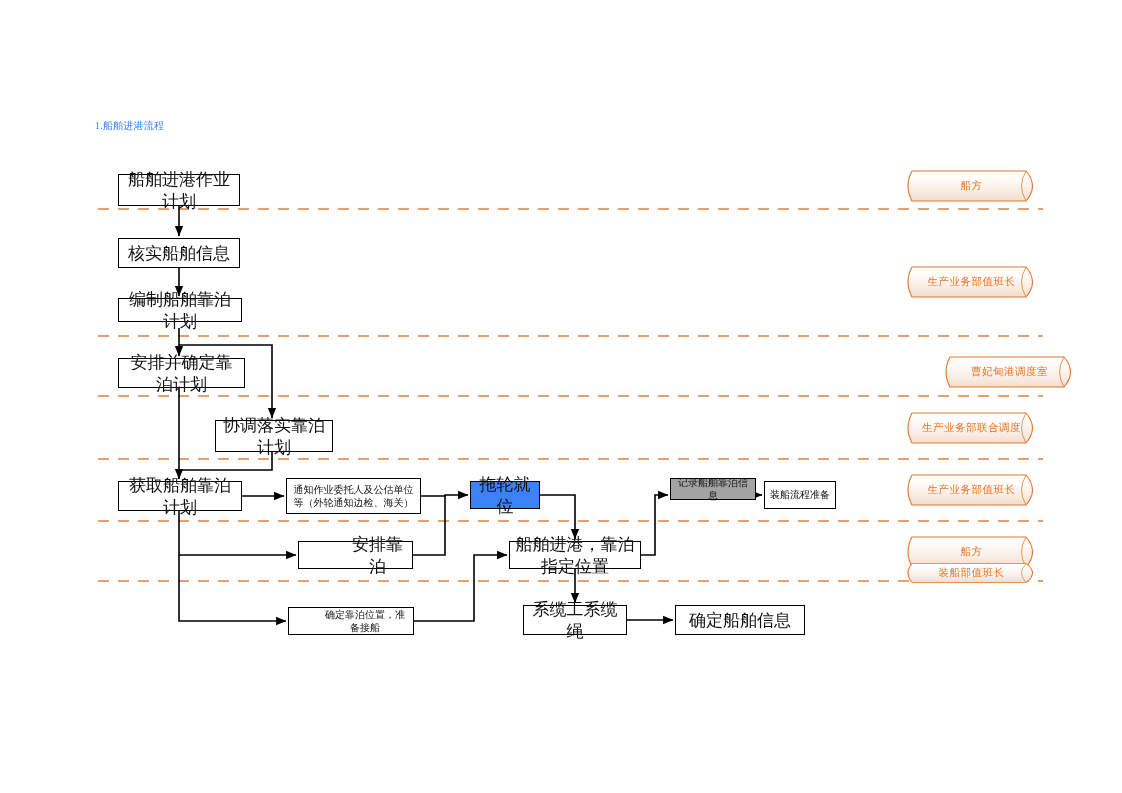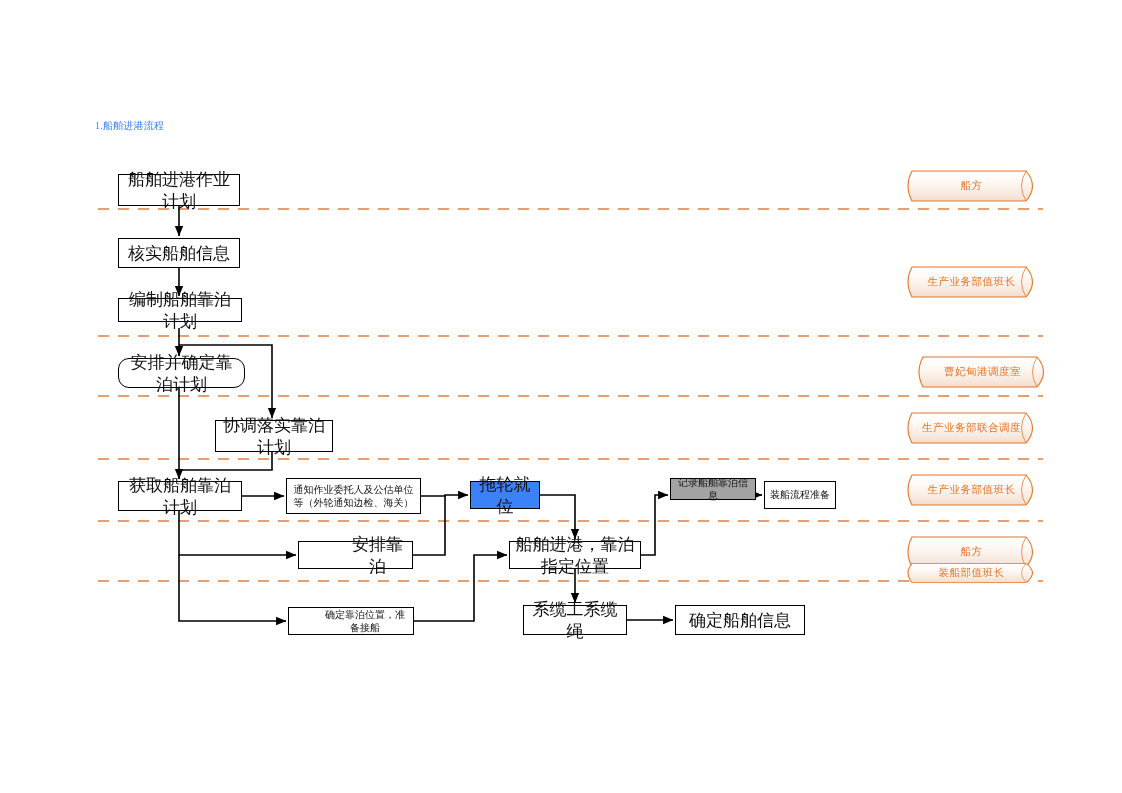--- a/index.html
+++ b/index.html
@@ -104,21 +104,21 @@
   <div id="nodes-group">
       <div class="node" style="left: 118px; top: 174px; width: 122px; height: 32px; border-color: rgb(0, 0, 0); background: rgb(255, 255, 255); color: rgb(17, 17, 17);">
         <span>船舶进港作业计划</span>
       </div>
       <div class="node" style="left: 118px; top: 238px; width: 122px; height: 30px; border-color: rgb(0, 0, 0); background: rgb(255, 255, 255); color: rgb(17, 17, 17);">
         <span>核实船舶信息</span>
       </div>
       <div class="node" style="left: 118px; top: 298px; width: 124px; height: 24px; border-color: rgb(0, 0, 0); background: rgb(255, 255, 255); color: rgb(17, 17, 17);">
         <span>编制船舶靠泊计划</span>
       </div>
-      <div class="node" style="left: 118px; top: 358px; width: 127px; height: 30px; border-color: rgb(0, 0, 0); background: rgb(255, 255, 255); color: rgb(17, 17, 17); border-radius: 11px;">
+      <div class="node" style="left: 118px; top: 358px; width: 127px; height: 30px; border-color: rgb(0, 0, 0); background: rgb(255, 255, 255); color: rgb(17, 17, 17);">
         <span>安排并确定靠泊计划</span>
       </div>
       <div class="node" style="left: 215px; top: 420px; width: 118px; height: 32px; border-color: rgb(0, 0, 0); background: rgb(255, 255, 255); color: rgb(17, 17, 17);">
         <span>协调落实靠泊计划</span>
       </div>
       <div class="node" style="left: 118px; top: 481px; width: 124px; height: 30px; border-color: rgb(0, 0, 0); background: rgb(255, 255, 255); color: rgb(17, 17, 17);">
         <span>获取船舶靠泊计划</span>
       </div>
       <div class="node small" style="left: 286px; top: 478px; width: 135px; height: 36px; border-color: rgb(0, 0, 0); background: rgb(255, 255, 255); color: rgb(17, 17, 17);">
         <span>通知作业委托人及公估单位等（外轮通知边检、海关）</span>
@@ -172,21 +172,21 @@
               <stop offset="30%" stop-color="#fefaf7"></stop>
               <stop offset="70%" stop-color="#f9ece2"></stop>
               <stop offset="100%" stop-color="#f2ddcd"></stop>
             </linearGradient>
           </defs>
           <path d="M 9,1 L 123,1 Q 136,16 123,31 L 9,31 Q 1,16 9,1 Z" fill="url(#laneGradLocal1)" stroke="#e3762a" stroke-width="1.1"></path>
           <path d="M 123,1 Q 114,16 123,31" fill="none" stroke="#e3762a" stroke-width="0.9" opacity="0.85"></path>
         </svg>
         <span class="lane-text">生产业务部值班长</span>
       </div>
-      <div class="lane" style="left: 914px; top: 356px; width: 137px; height: 32px; color: rgb(227, 118, 42);">
+      <div class="lane" style="left: 941px; top: 356px; width: 137px; height: 32px; color: rgb(227, 118, 42);">
         <svg class="lane-shape" viewBox="0 0 137 32" preserveAspectRatio="none">
           <defs>
             <linearGradient id="laneGradLocal2" x1="0" y1="0" x2="0" y2="1">
               <stop offset="0%" stop-color="#ffffff"></stop>
               <stop offset="30%" stop-color="#fefaf7"></stop>
               <stop offset="70%" stop-color="#f9ece2"></stop>
               <stop offset="100%" stop-color="#f2ddcd"></stop>
             </linearGradient>
           </defs>
           <path d="M 9,1 L 123,1 Q 136,16 123,31 L 9,31 Q 1,16 9,1 Z" fill="url(#laneGradLocal2)" stroke="#e3762a" stroke-width="1.1"></path>

